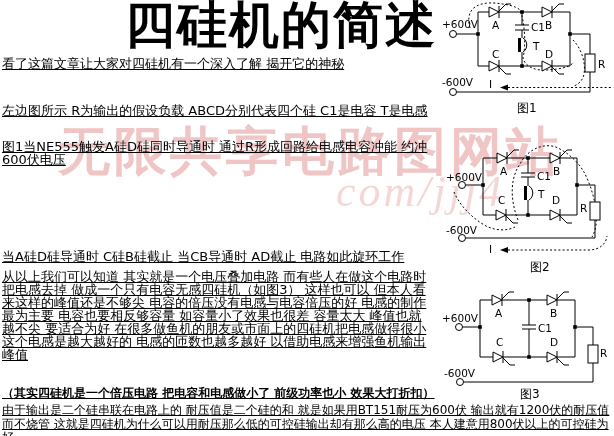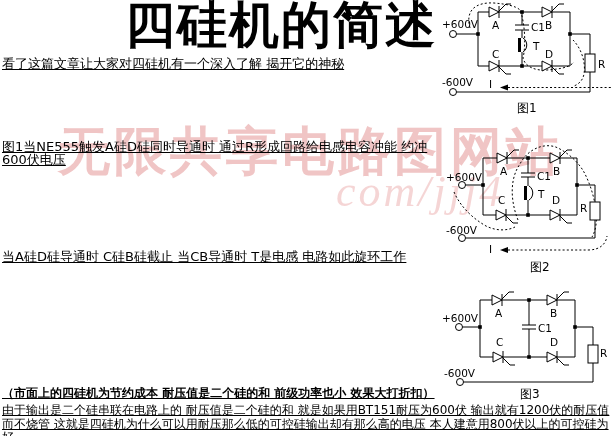--- a/index.html
+++ b/index.html
@@ -29,23 +29,25 @@
 <body>
 
 <div class="page">
 
   <div class="wm wm1">无限共享电路图网站</div>
   <div class="wm wm2">com/jjj4</div>
 
   <div class="title">四硅机的简述</div>
 
   <div class="para" style="top:57px">看了这篇文章让大家对四硅机有一个深入了解 揭开它的神秘</div>
+  <div class="para" style="top:104px">左边图所示 R为输出的假设负载 ABCD分别代表四个硅 C1是电容 T是电感</div>
   <div class="para" style="top:140px">图1当NE555触发A硅D硅同时导通时 通过R形成回路给电感电容冲能 约冲600伏电压</div>
-  <div class="para" style="top:250px">当A硅D硅导通时 C硅B硅截止 当CB导通时 T是电感 电路如此旋环工作</div>
-  <div class="para bold" style="top:387px">（市面上的四硅机为节约成本 耐压值是二个硅的和 前级功率也小 效果大打折扣）</div>
+  <div class="para" style="top:250px">当A硅D硅导通时 C硅B硅截止 当CB导通时 AD截止 电路如此旋环工作</div>
+  <div class="para" style="top:270px">从以上我们可以知道 其实就是一个电压叠加电路 而有些人在做这个电路时 把电感去掉 做成一个只有电容无感四硅机（如图3） 这样也可以 但本人看来这样的峰值还是不够尖 电容的倍压没有电感与电容倍压的好 电感的制作最为主要 电容也要相反够容量 如容量小了效果也很差 容量太大 峰值也就越不尖 要适合为好 在很多做鱼机的朋友或市面上的四硅机把电感做得很小 这个电感是越大越好的 电感的匝数也越多越好 以借助电感来增强鱼机输出峰值</div>
+  <div class="para bold" style="top:387px">（其实四硅机是一个倍压电路 把电容和电感做小了 前级功率也小 效果大打折扣）</div>
   <div class="para wide" style="top:404px">由于输出是二个硅串联在电路上的 耐压值是二个硅的和 就是如果用BT151耐压为600伏 输出就有1200伏的耐压值而不烧管 这就是四硅机为什么可以用耐压那么低的可控硅输出却有那么高的电压 本人建意用800伏以上的可控硅为好</div>
 
   <svg class="ckt" style="left:440px;top:0px" width="174" height="124" viewBox="0 0 174 124">
     <defs>
       <g id="scrBody">
           <polygon points="-8,-5 -8,5 2,0"></polygon>
           <line x1="2" y1="-6" x2="2" y2="6"></line>
         </g>
       <g id="scrU">
           <use href="#scrBody"></use>

